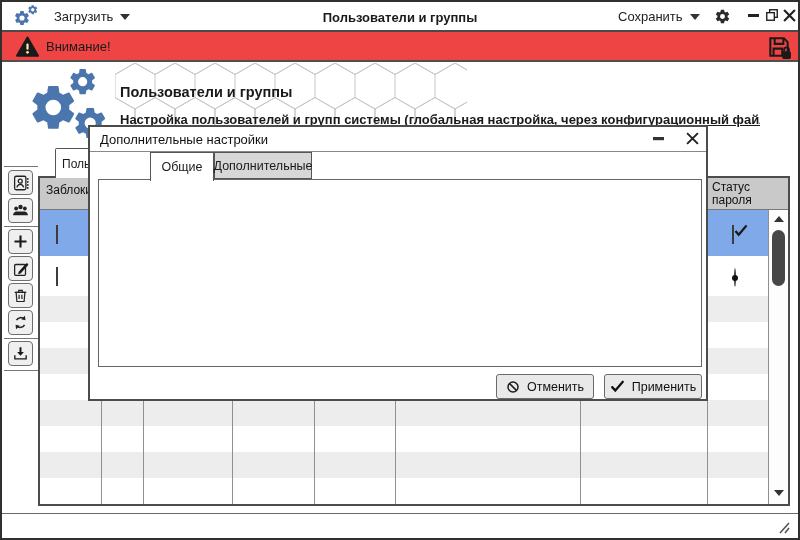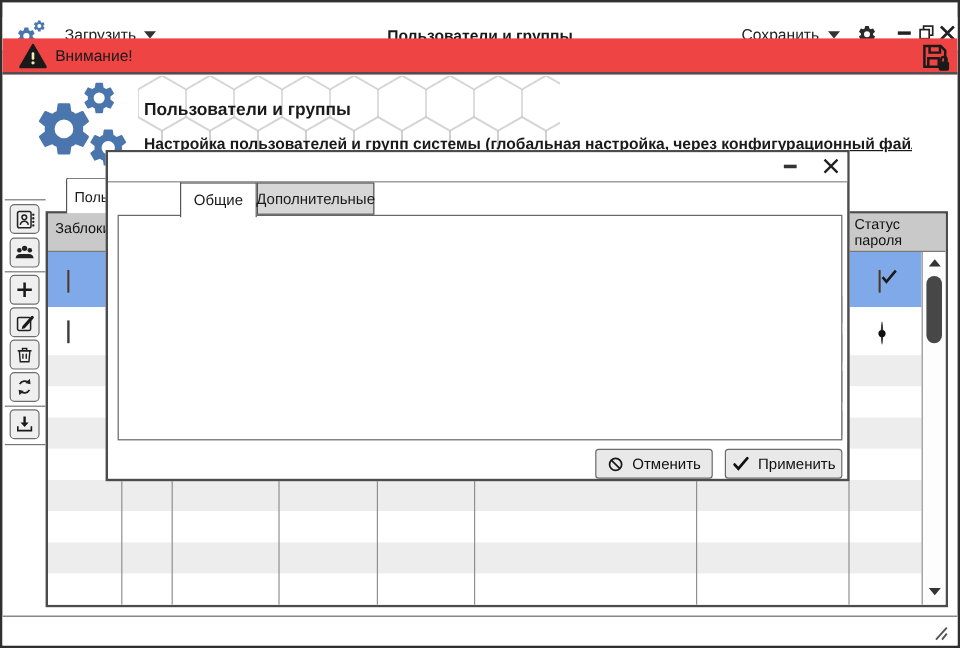--- a/index.html
+++ b/index.html
@@ -2,21 +2,21 @@
 <html><head>
 <meta charset="utf-8">
 <style>
   * { box-sizing: border-box; margin: 0; padding: 0; }
   body { background:#888; font-family:"Liberation Sans", sans-serif; }
   #app { position:relative; width:800px; height:540px; background:#fff;
          border:2px solid #303030; overflow:hidden; color:#1a1a1a; }
   .abs { position:absolute; }
 
   
-  .titlebar { left:0; top:12px; right:0; height:30px; background:#fff;
+  .titlebar { left:0; top:0; right:0; height:30px; background:#fff;
               border-bottom:2px solid #4a4a4a;text-decoration:underline; }
   .menu-item { display:flex; align-items:center; gap:7px; font-size:13px; color:#222; cursor:default; }
   .tri-down { width:0; height:0; border-left:5px solid transparent;
               border-right:5px solid transparent; border-top:6px solid #333; }
   .tri-up   { width:0; height:0; border-left:5px solid transparent;
               border-right:5px solid transparent; border-bottom:6px solid #333; }
   .win-title { font-size:13px; font-weight:bold; text-align:center; }
 
   
   .warnbar { left:0; top:30px; right:0; height:30px; background:#ef4444;
@@ -303,20 +303,21 @@
   <div class="abs statusbar">
     <span class="abs" style="right:7px; bottom:4px;">
       <svg width="14" height="13" viewBox="0 0 14 13" stroke="#555" stroke-width="1.6" fill="none">
         <path d="M3 12 L12 2 M8 12 L12 7"></path>
       </svg>
     </span>
   </div>
 
   <div class="abs dialog">
     <div class="abs dlg-titlebar">
+      <div class="abs dlg-title" style="left:10px; top:5px;">Дополнительные настройки</div>
       <span class="abs wc-btn" style="left:563px; top:10px;">
         <svg width="11" height="4" viewBox="0 0 11 4">
             <rect width="11" height="3.2" fill="#333"></rect>
           </svg>
       </span>
       <span class="abs wc-btn" style="left:596px; top:5px;">
         <svg width="13" height="13" viewBox="0 0 12 12" stroke="#222" stroke-width="1.8" fill="none">
           <path d="M1 1 L11 11 M11 1 L1 11"></path>
         </svg>
       </span>

